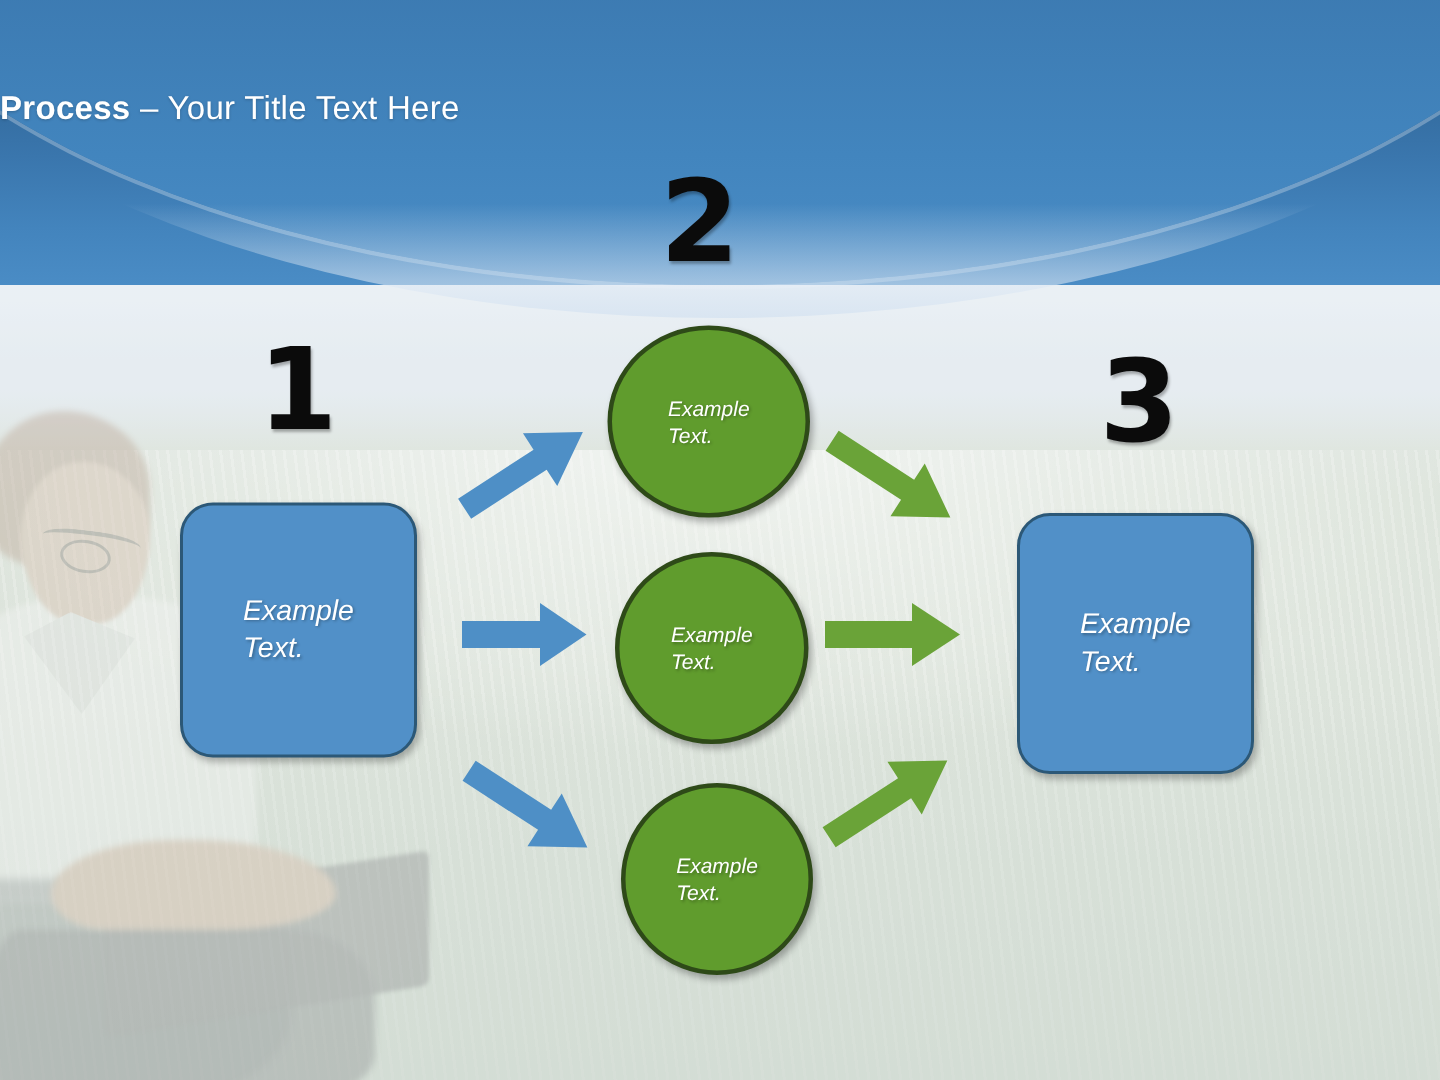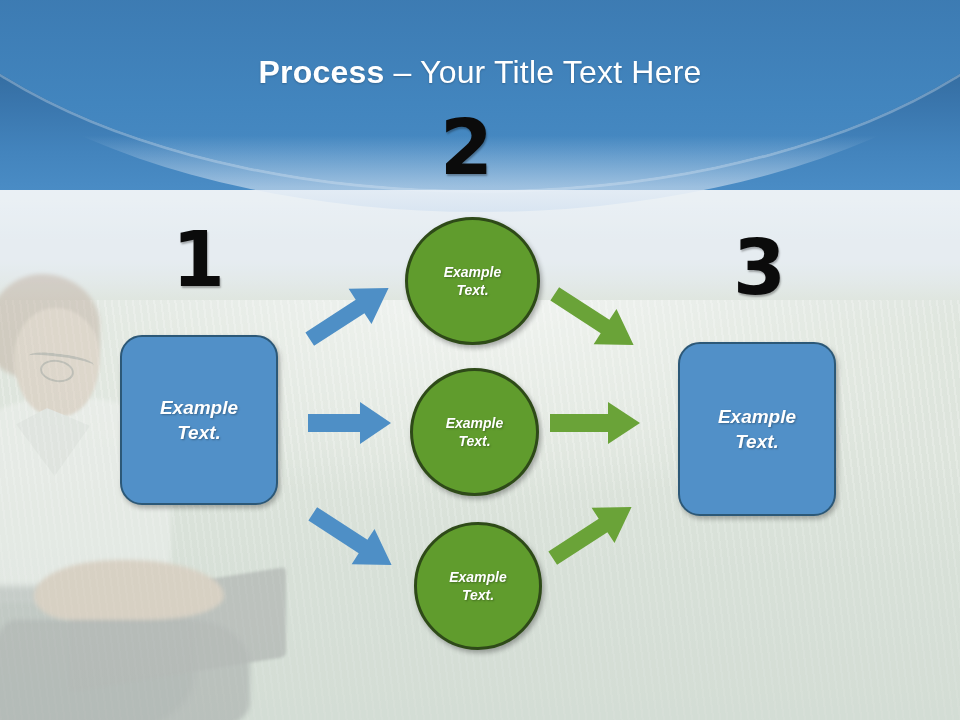--- a/index.html
+++ b/index.html
@@ -203,23 +203,22 @@
       rgba(255,255,255,0) 88%,
       rgba(224,234,245,.55) 96%,
       rgba(212,226,241,.75) 100%);
     pointer-events: none;
   }
 
   .title {
     position: absolute;
     left: 0; right: 0;
     top: 52px;
-    text-align: center;
     color: #ffffff;
-    font-size: 32px;
+    font-size: 22px;
     line-height: 40px;
     letter-spacing: .2px;
     white-space: nowrap;
     text-shadow: 0 1px 2px rgba(0,0,0,.22);
   }
   .title .t-bold { font-weight: bold; }
   .title .t-rest { font-weight: normal; }
 
   
   .step-num {
@@ -258,23 +257,23 @@
     display: flex;
     align-items: center;
     justify-content: center;
   }
   #circ-top { left: 405px; top: 217px; width: 135px; height: 128px; }
   #circ-mid { left: 410px; top: 368px; width: 129px; height: 128px; }
   #circ-bot { left: 414px; top: 522px; width: 128px; height: 128px; }
 
   .shape-label {
     color: #ffffff;
-    font-weight: bold;
+    font-weight: normal;
     font-style: italic;
-    text-align: center;
+    text-align: left;
     line-height: 1.32;
     text-shadow: 1px 1px 2px rgba(0,0,0,.30);
     pointer-events: none;
     font-size: 19px;
   }
   .green-circle .shape-label { font-size: 14px; }
 
   
   .arrow { position: absolute; }
   .arrow svg { display: block; overflow: visible; }

